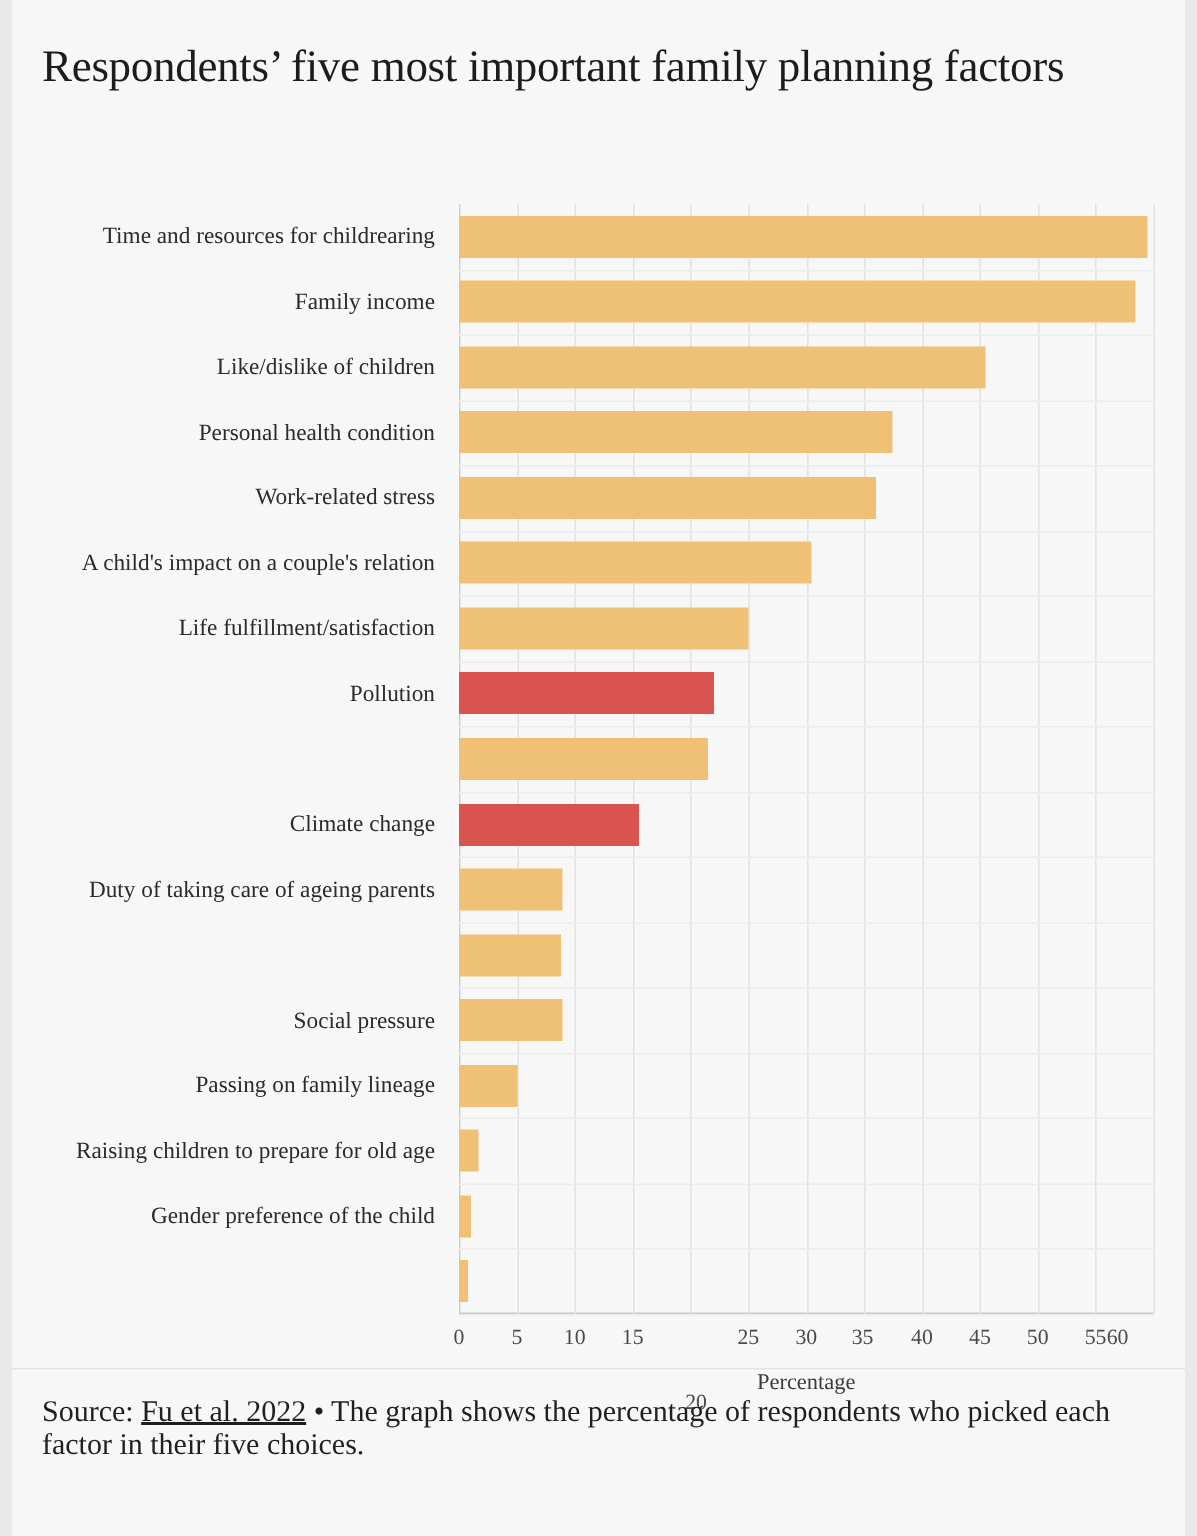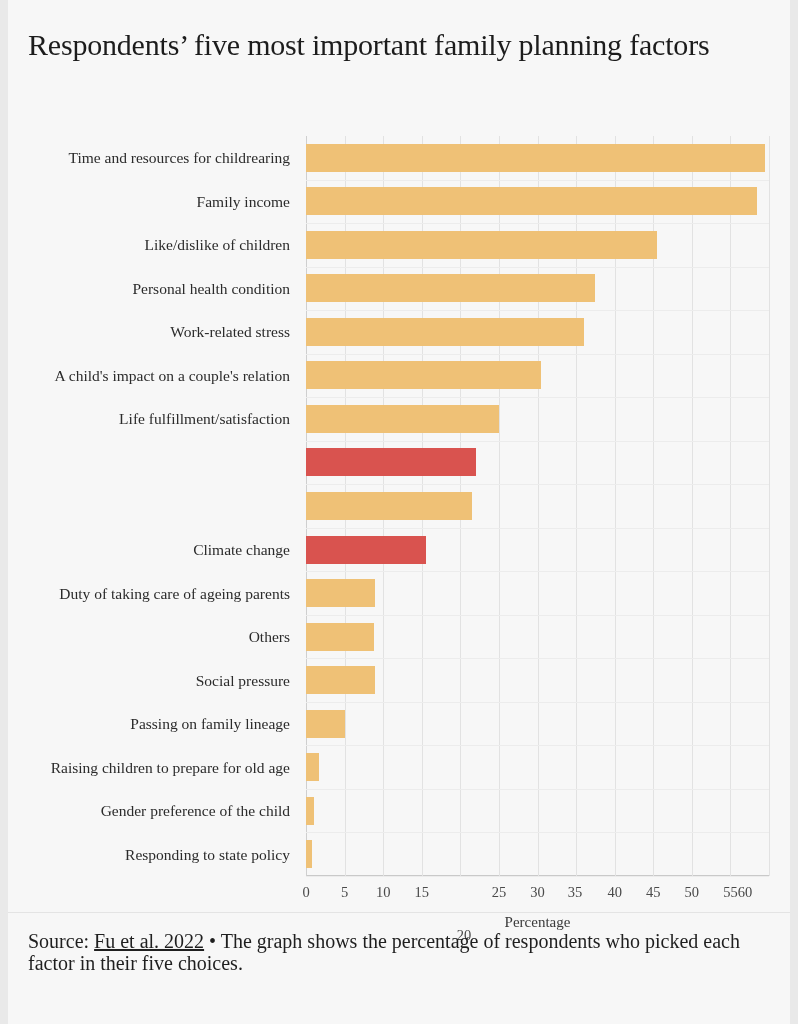--- a/index.html
+++ b/index.html
@@ -169,28 +169,27 @@
 
     <div class="plot-wrap">
       <div class="labels-col" id="labels-col">
           <div class="cat-label" style="top: 12.2647px;">Time and resources for childrearing</div>
           <div class="cat-label" style="top: 55.7941px;">Family income</div>
           <div class="cat-label" style="top: 142.853px;">Personal health condition</div>
           <div class="cat-label" style="top: 99.3235px;">Like/dislike of children</div>
           <div class="cat-label" style="top: 186.382px;">Work-related stress</div>
           <div class="cat-label" style="top: 229.912px;">A child's impact on a couple's relation</div>
           <div class="cat-label" style="top: 273.441px;">Life fulfillment/satisfaction</div>
+          <div class="cat-label" style="top: 316.971px;">Pollution</div>
           <div class="cat-label" style="top: 404.029px;">Climate change</div>
           <div class="cat-label" style="top: 447.559px;">Duty of taking care of ageing parents</div>
-          <div class="cat-label" style="top: 491.088px;">Others</div>
           <div class="cat-label" style="top: 534.618px;">Social pressure</div>
           <div class="cat-label" style="top: 578.147px;">Passing on family lineage</div>
           <div class="cat-label" style="top: 621.676px;">Raising children to prepare for old age</div>
           <div class="cat-label" style="top: 665.206px;">Gender preference of the child</div>
-          <div class="cat-label" style="top: 708.735px;">Responding to state policy</div>
         </div>
       <div class="plot" id="plot">
         <div class="axis-base"></div>
       <div class="grid-line zero" style="left: 0px;"></div>
           <div class="grid-line" style="left: 38.5833px;"></div>
           <div class="grid-line" style="left: 77.1667px;"></div>
           <div class="grid-line" style="left: 115.75px;"></div>
           <div class="grid-line" style="left: 154.333px;"></div>
           <div class="grid-line" style="left: 192.917px;"></div>
           <div class="grid-line" style="left: 231.5px;"></div>

